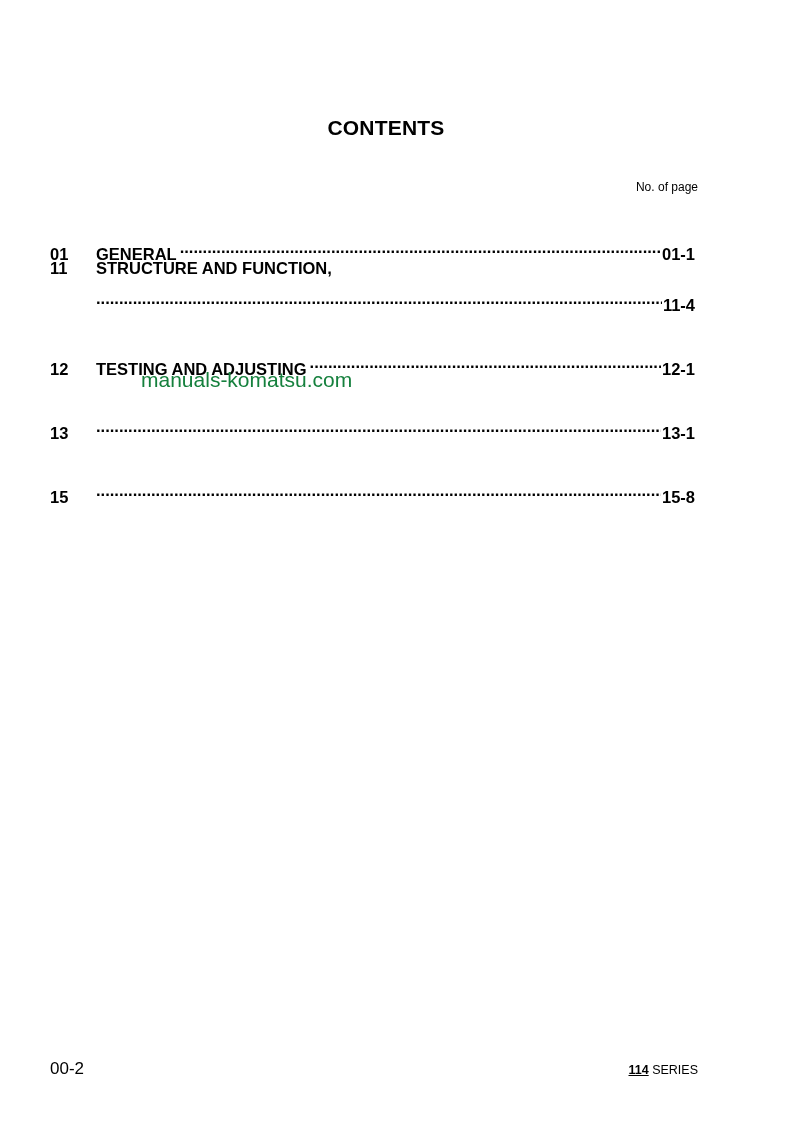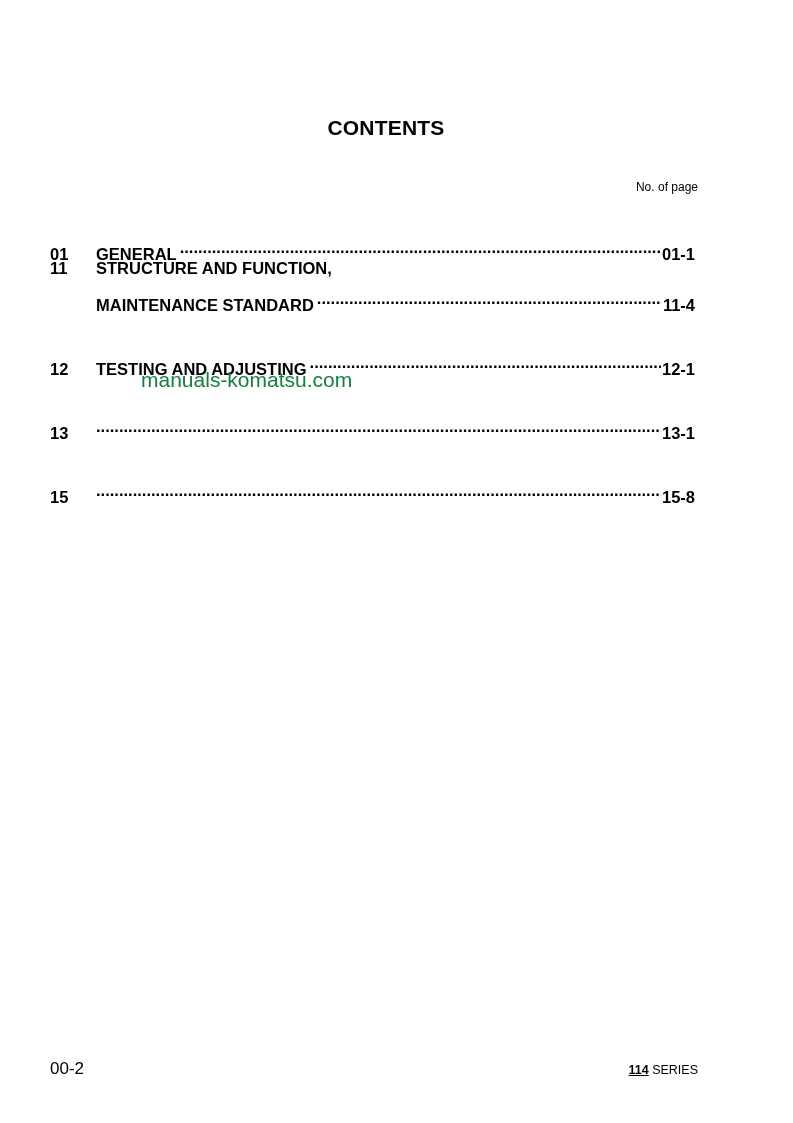--- a/index.html
+++ b/index.html
@@ -111,21 +111,20 @@
     <span class="toc-leader"></span>
     <span class="toc-page">01-1</span>
   </div>
 
   <div class="toc-line" style="top:259px;">
     <span class="toc-num">11</span>
     <span class="toc-title">STRUCTURE AND FUNCTION,</span>
   </div>
   <div class="toc-line" style="top:291px;">
     <span class="toc-num"></span>
-    <span class="toc-title">MAINTENANCE STANDARD</span>
     <span class="toc-leader"></span>
     <span class="toc-page">11-4</span>
   </div>
 
   <div class="toc-line" style="top:355px;">
     <span class="toc-num">12</span>
     <span class="toc-title">TESTING AND ADJUSTING</span>
     <span class="toc-leader"></span>
     <span class="toc-page">12-1</span>
   </div>

